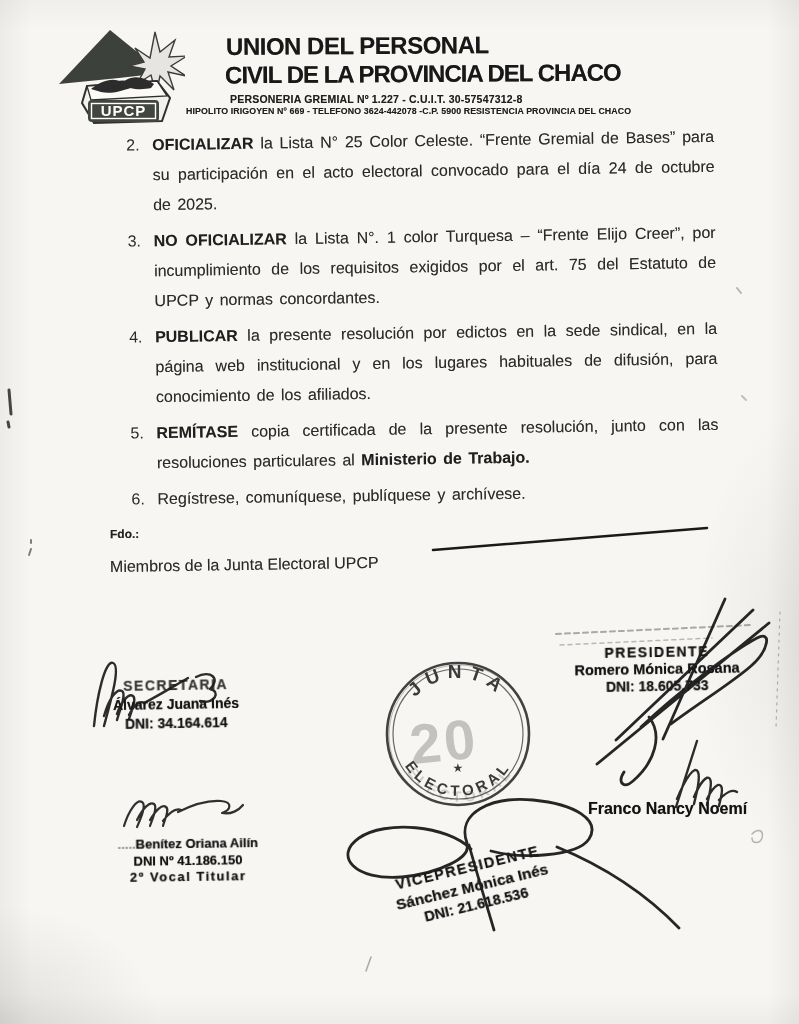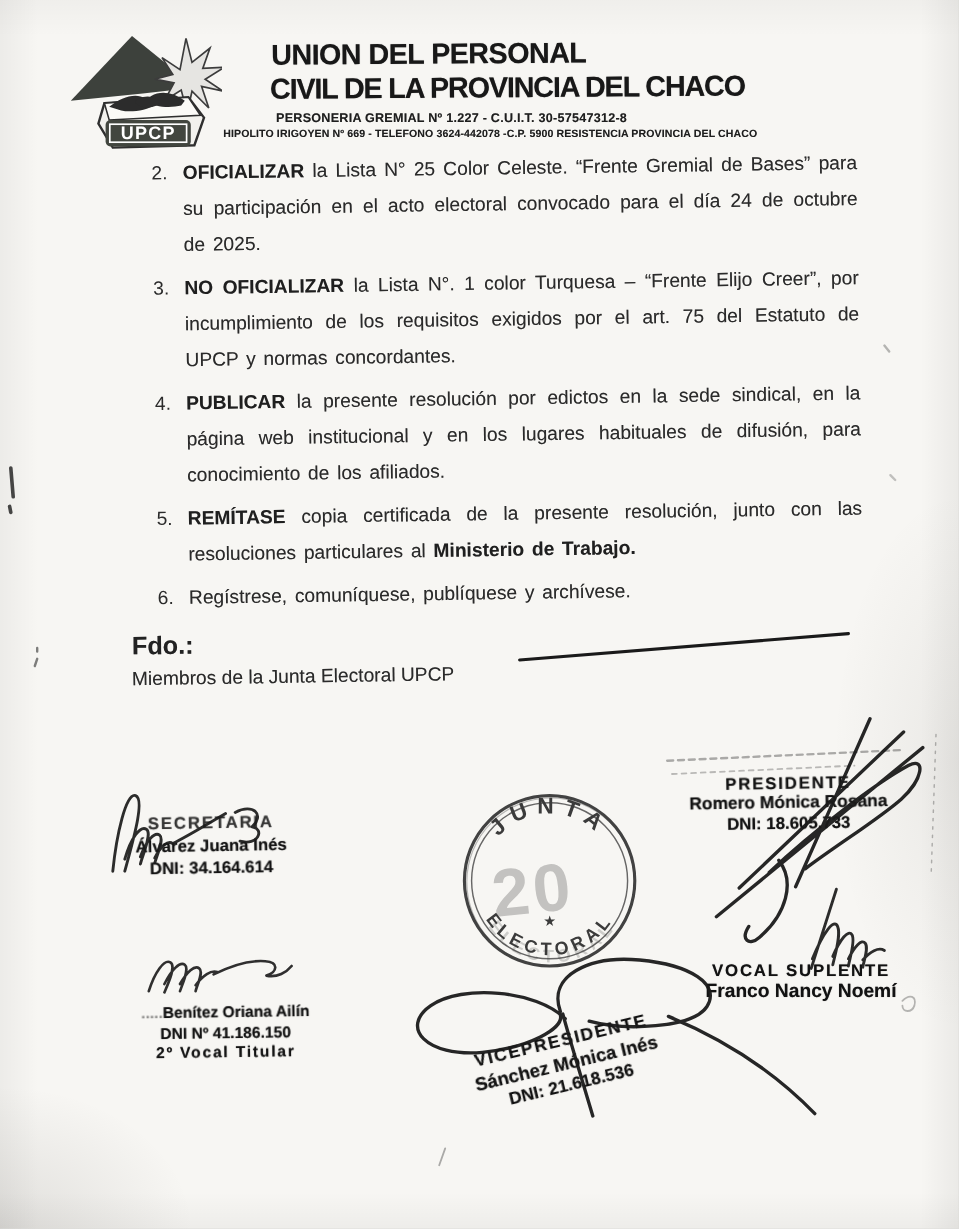--- a/index.html
+++ b/index.html
@@ -29,21 +29,21 @@
   .logo{position:absolute;left:57px;top:26px;}
   
   .list{position:absolute;left:126px;top:130px;width:592px;transform:rotate(-.85deg);
     transform-origin:40px 0;}
   .item{display:flex;margin-bottom:6px;}
   .num{flex:none;width:26px;font-size:16px;line-height:30px;color:#2a2a2a;}
   .body{width:562px;font-size:16px;line-height:30px;text-align:justify;color:#2a2a2a;
     word-spacing:2px;text-shadow:0 0 .4px rgba(30,30,30,.35);}
   .body b{font-weight:bold;color:#1f1f1f;}
   
-  .fdo{position:absolute;left:110px;top:527px;font-size:21px;font-weight:bold;color:#222;
+  .fdo{position:absolute;left:110px;top:527px;font-size:12px;font-weight:bold;color:#222;
     transform:rotate(-.5deg);text-shadow:0 0 .4px rgba(30,30,30,.4);}
   .members{position:absolute;left:110px;top:556px;font-size:16px;color:#2a2a2a;
     transform:rotate(-.9deg);text-shadow:0 0 .4px rgba(30,30,30,.35);}
   
   .stamp{position:absolute;text-align:center;font-weight:bold;color:#121212;
     filter:blur(.18px);text-shadow:0 0 .7px rgba(0,0,0,.55);}
   .stamp .role{letter-spacing:1.5px;}
   .st-presidente{left:538px;top:644px;width:238px;font-size:14px;line-height:17px;transform:rotate(-1deg);}
   .st-presidente .name{font-size:14.5px;}
   .st-secretaria{left:86px;top:676px;width:180px;font-size:14px;line-height:19px;transform:rotate(-1deg);}
@@ -112,21 +112,20 @@
     <div class="dni">DNI: 18.605.733</div>
   </div>
 
   <div class="stamp st-secretaria">
     <div class="role">SECRETARIA</div>
     <div class="name">Álvarez Juana Inés</div>
     <div class="dni">DNI: 34.164.614</div>
   </div>
 
   <div class="stamp st-suplente">
-    <div class="role">VOCAL SUPLENTE</div>
     <div class="name">Franco Nancy Noemí</div>
   </div>
 
   <div class="stamp st-vocal2">
     <div class="name"><span class="prefix">.....</span><span>Benítez Oriana Ailín</span></div>
     <div class="dni">DNI Nº 41.186.150</div>
     <div class="role">2º Vocal Titular</div>
   </div>
 
   <div class="stamp st-vice">

